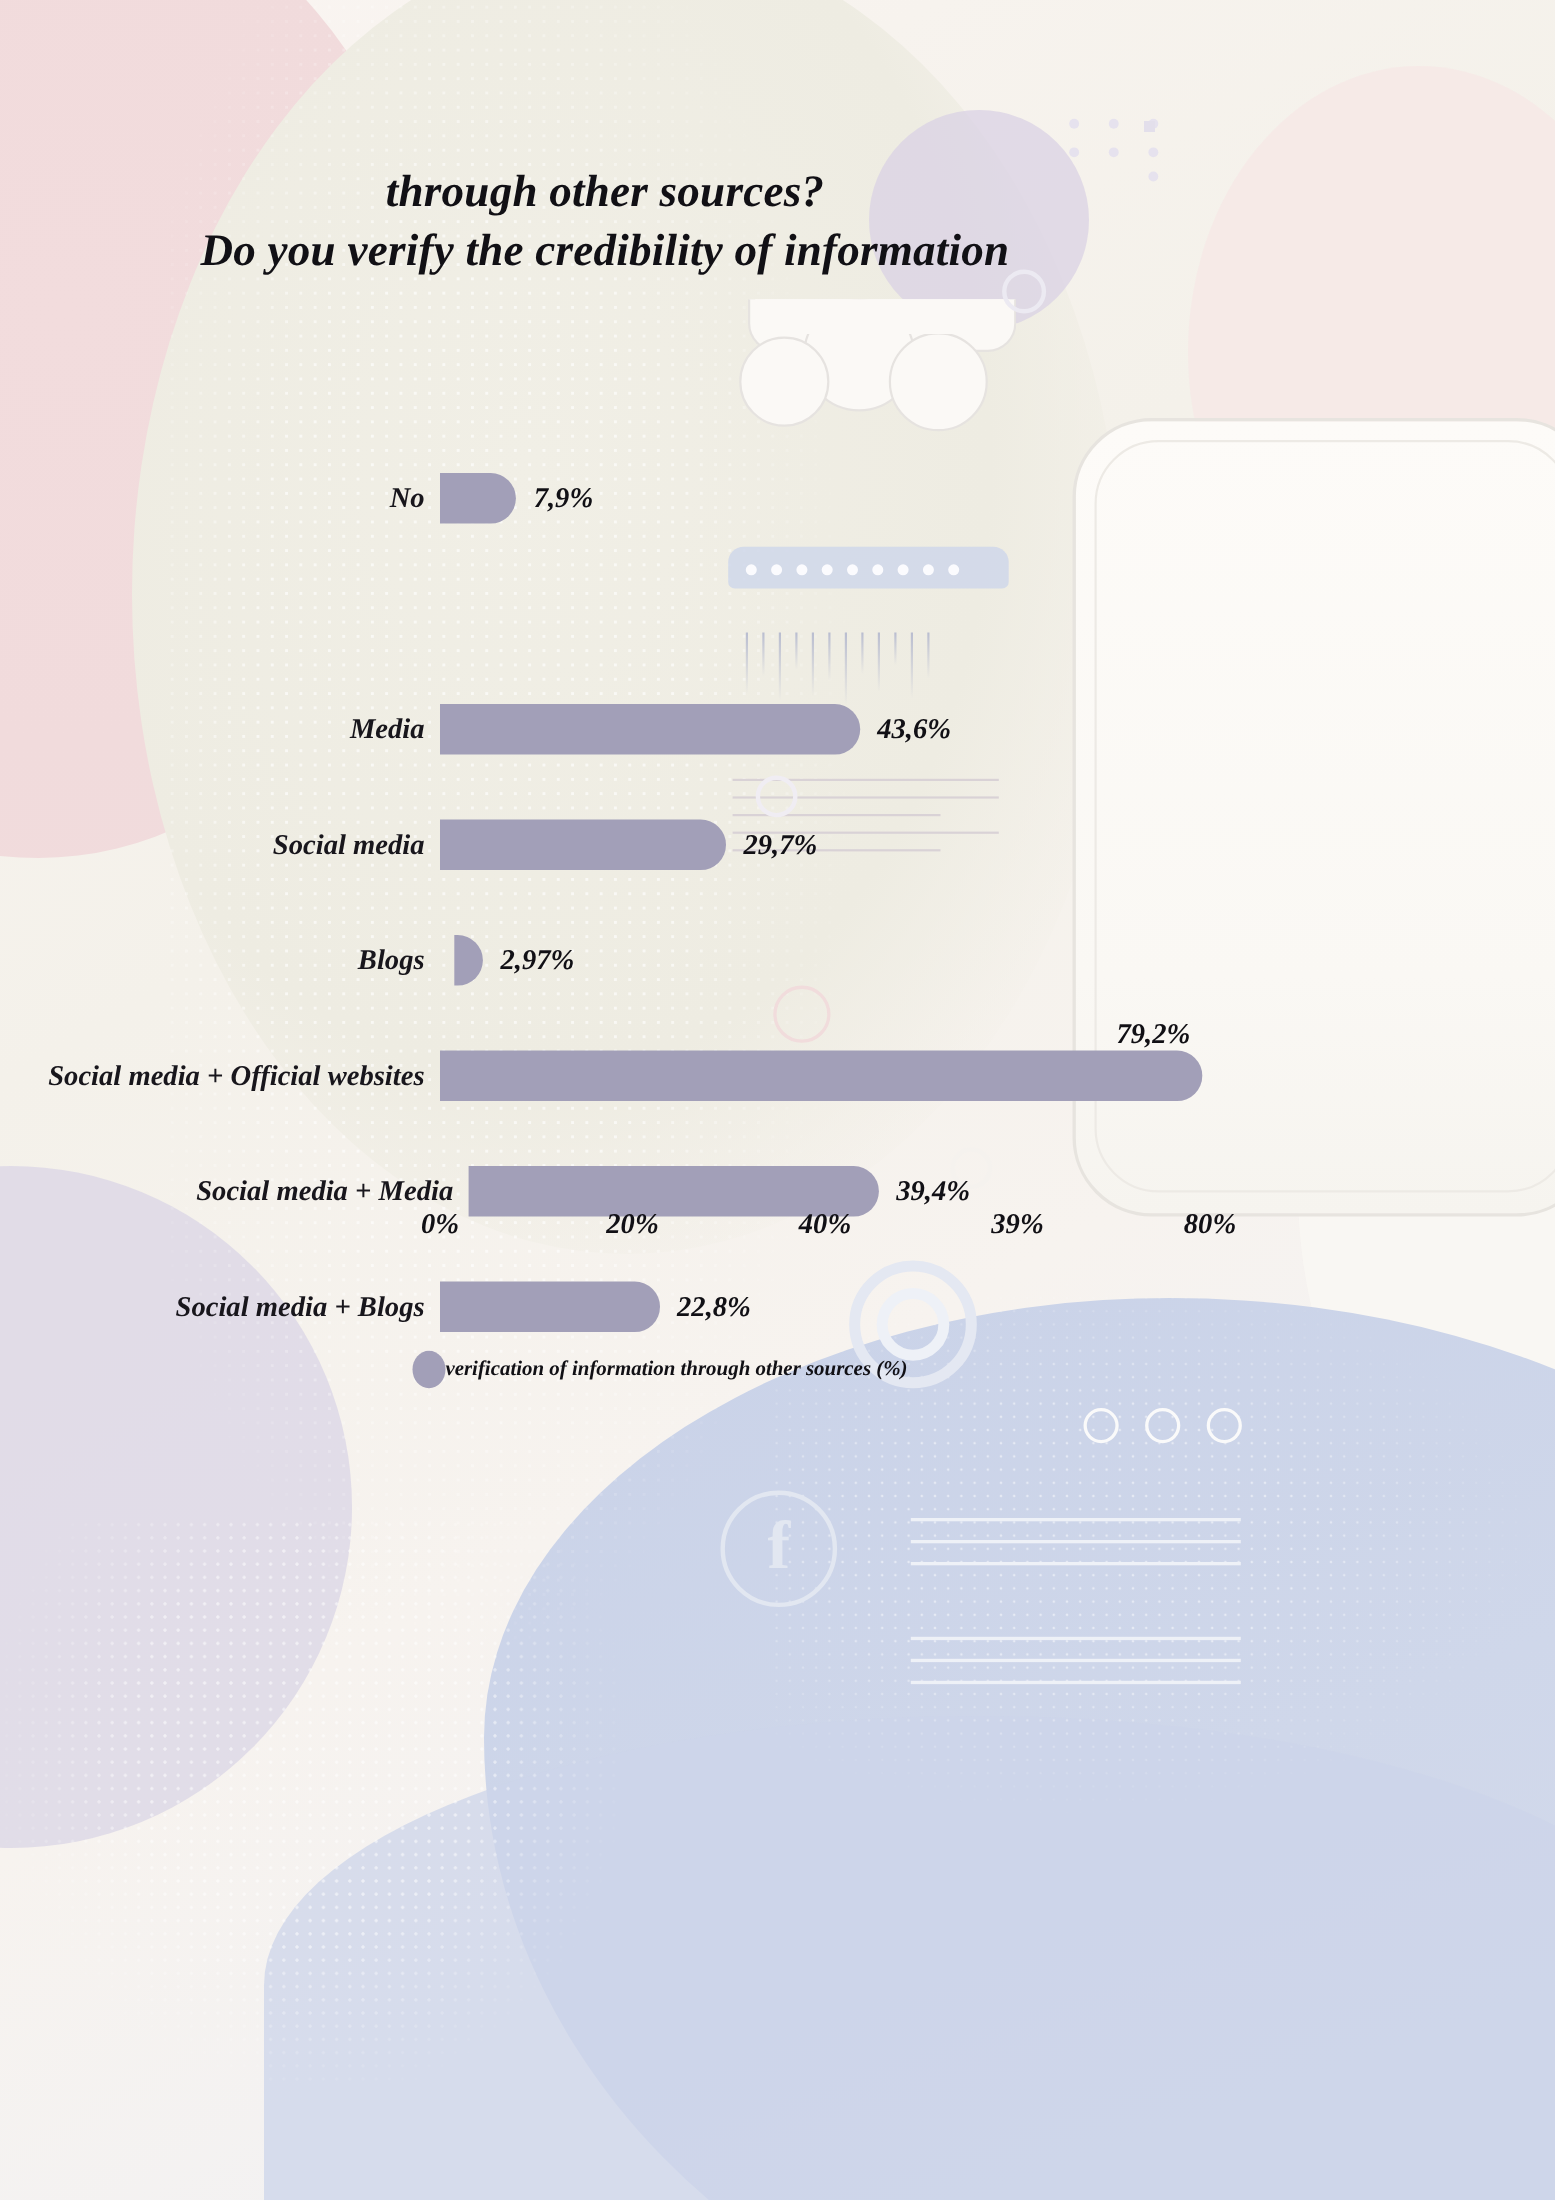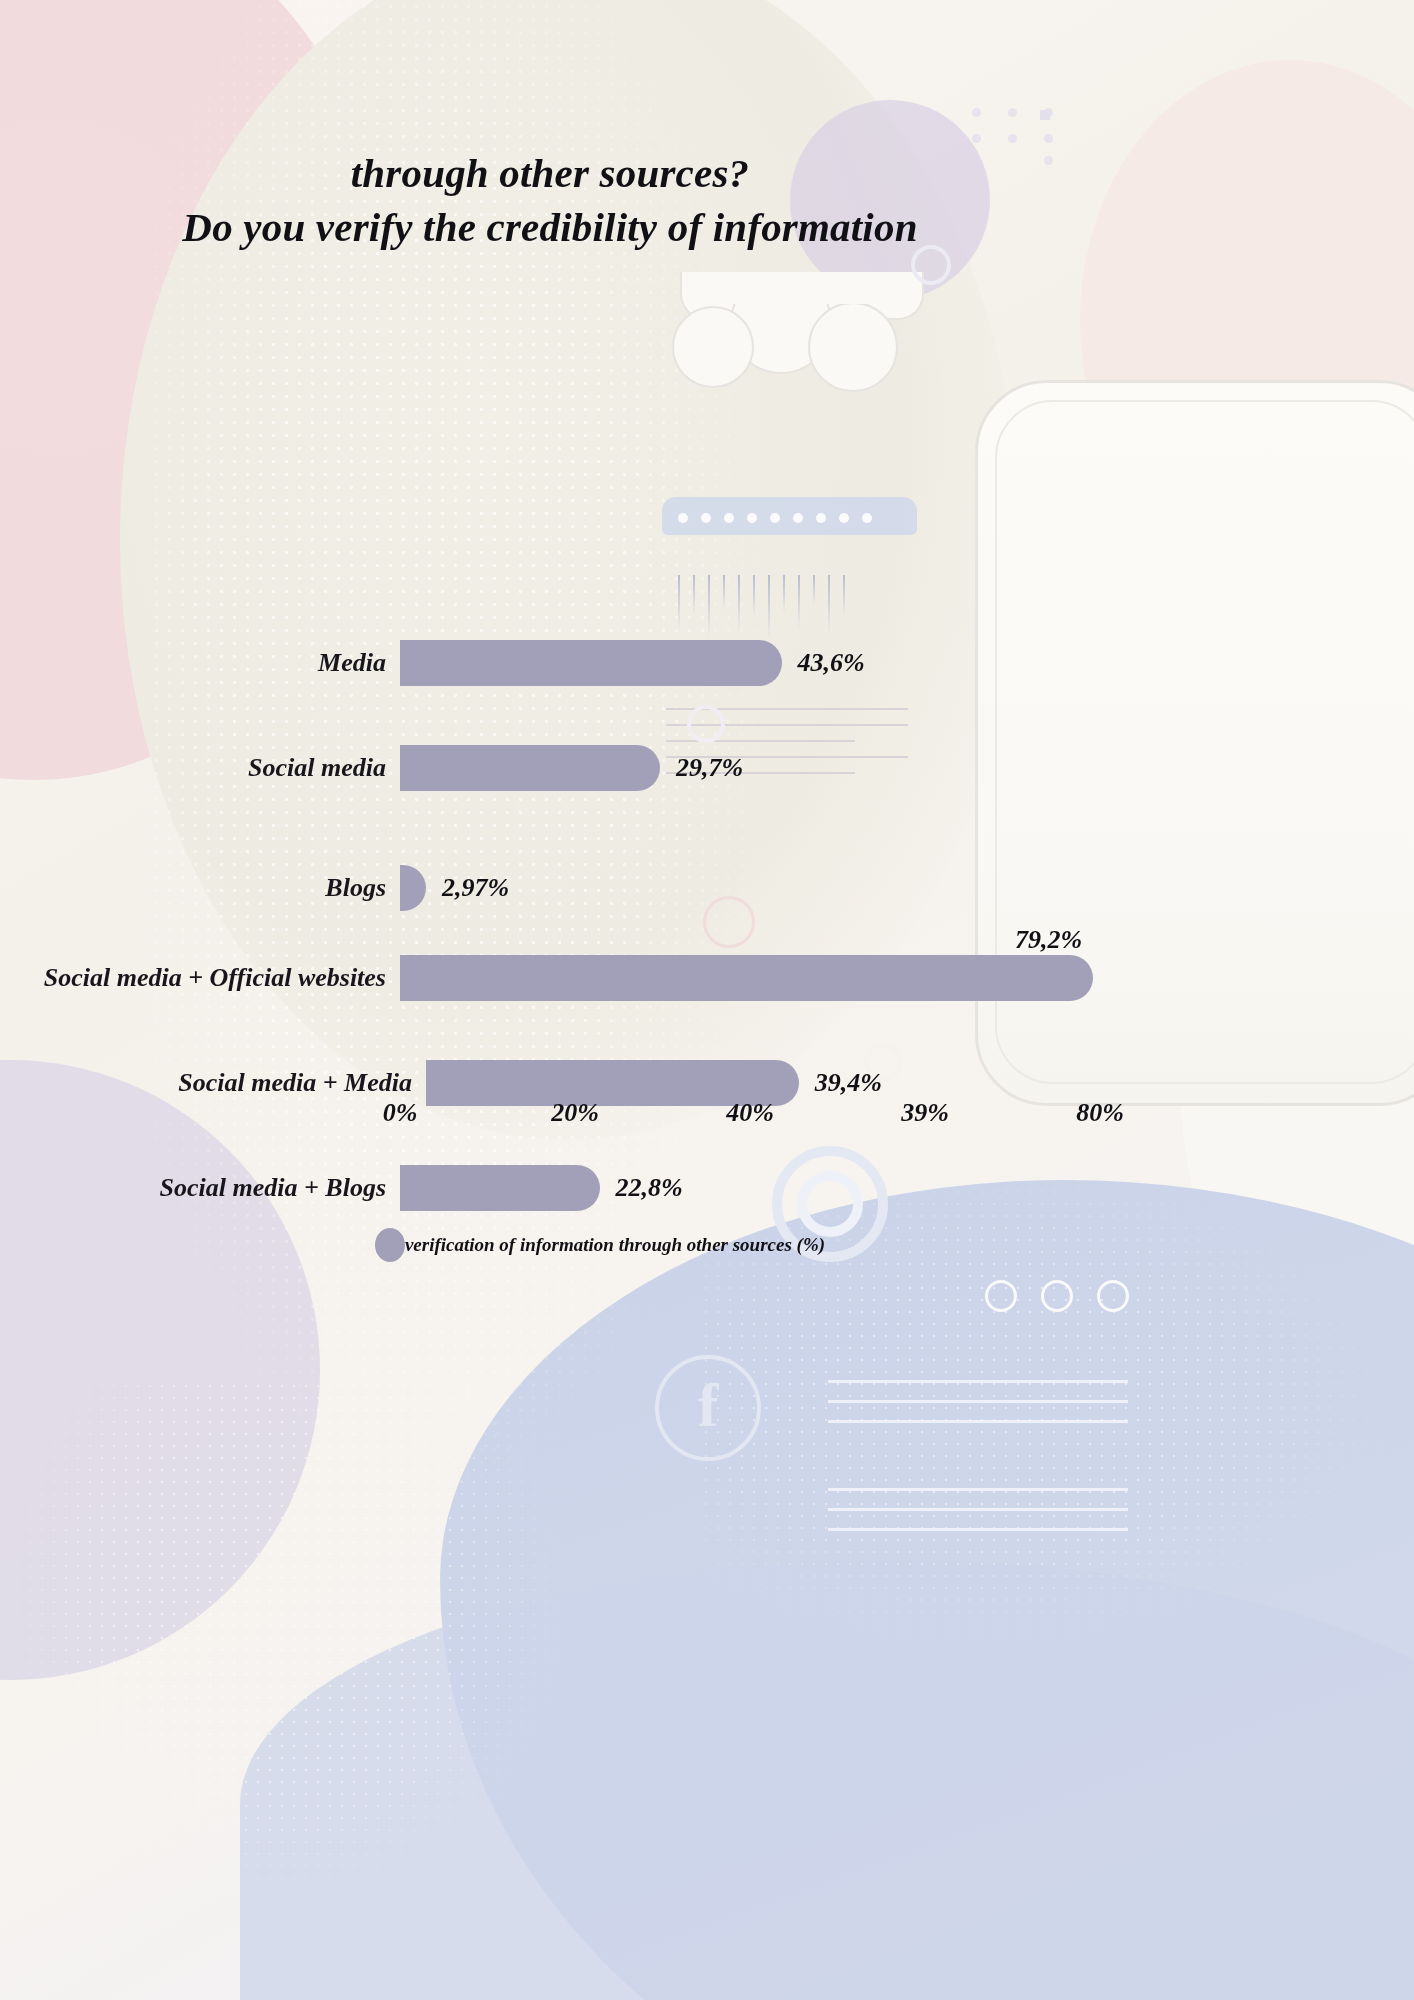--- a/index.html
+++ b/index.html
@@ -292,35 +292,42 @@
         <i></i>
     </div>
   </div>
 
   <div class="title">
     <div>through other sources?</div>
     <div>Do you verify the credibility of information</div>
   </div>
 
   <div class="plot" id="plot">
+      <div class="row" style="top: 0px;">
+        <div class="cat">No</div>
+        <div class="barwrap">
+          <div class="bar" style="width: 69.125px; background: rgb(162, 159, 184);"></div>
+          <div class="vlabel" style="left: 85.125px;">7,9%</div>
+        </div>
+      </div>
       <div class="row" style="top: 210px;">
         <div class="cat">Media</div>
         <div class="barwrap">
           <div class="bar" style="width: 381.5px; background: rgb(162, 159, 184);"></div>
           <div class="vlabel" style="left: 397.5px;">43,6%</div>
         </div>
       </div>
       <div class="row" style="top: 315px;">
         <div class="cat">Social media</div>
         <div class="barwrap">
           <div class="bar" style="width: 259.875px; background: rgb(162, 159, 184);"></div>
           <div class="vlabel" style="left: 275.875px;">29,7%</div>
         </div>
       </div>
-      <div class="row" style="top: 435px;">
+      <div class="row" style="top: 420px; gap: 13px;">
         <div class="cat">Blogs</div>
         <div class="barwrap">
           <div class="bar" style="width: 25.9875px; background: rgb(162, 159, 184);"></div>
           <div class="vlabel" style="left: 41.9875px;">2,97%</div>
         </div>
       </div>
       <div class="row" style="top: 525px;">
         <div class="cat">Social media + Official websites</div>
         <div class="barwrap">
           <div class="bar" style="width: 693px; background: rgb(162, 159, 184);"></div>

